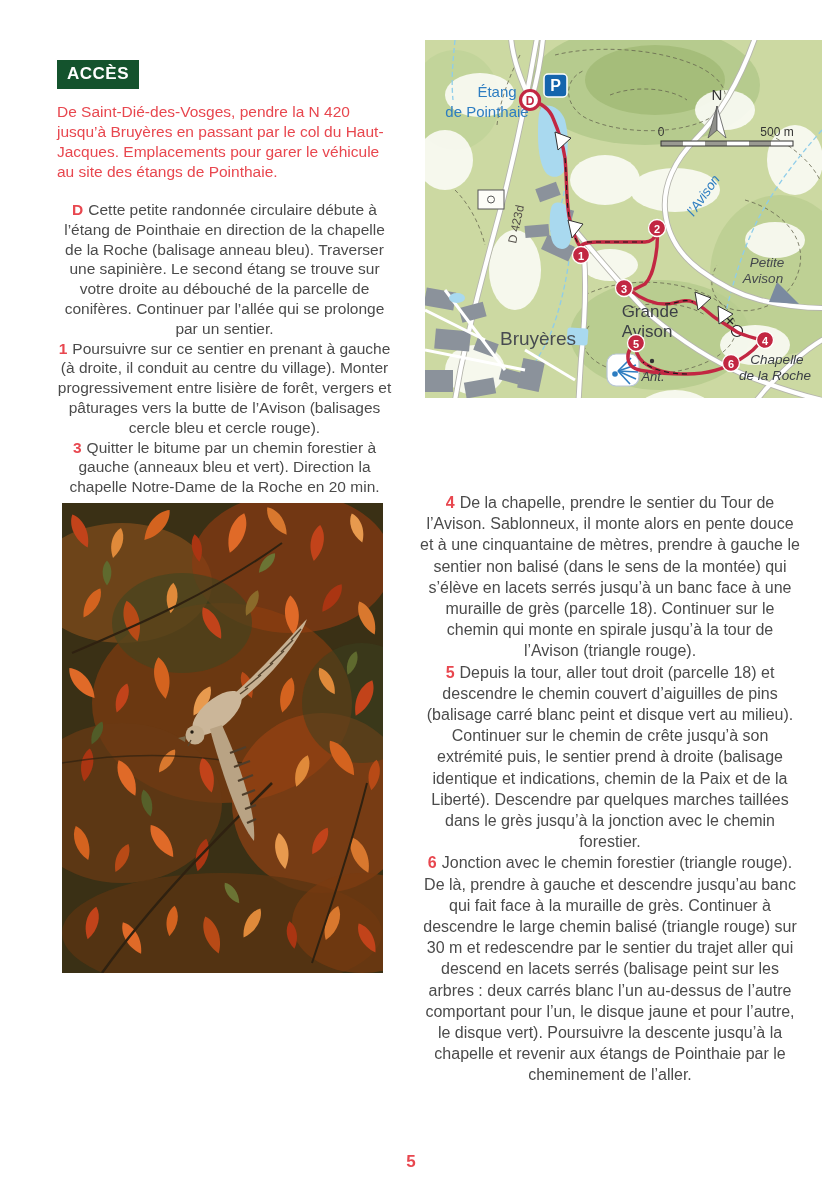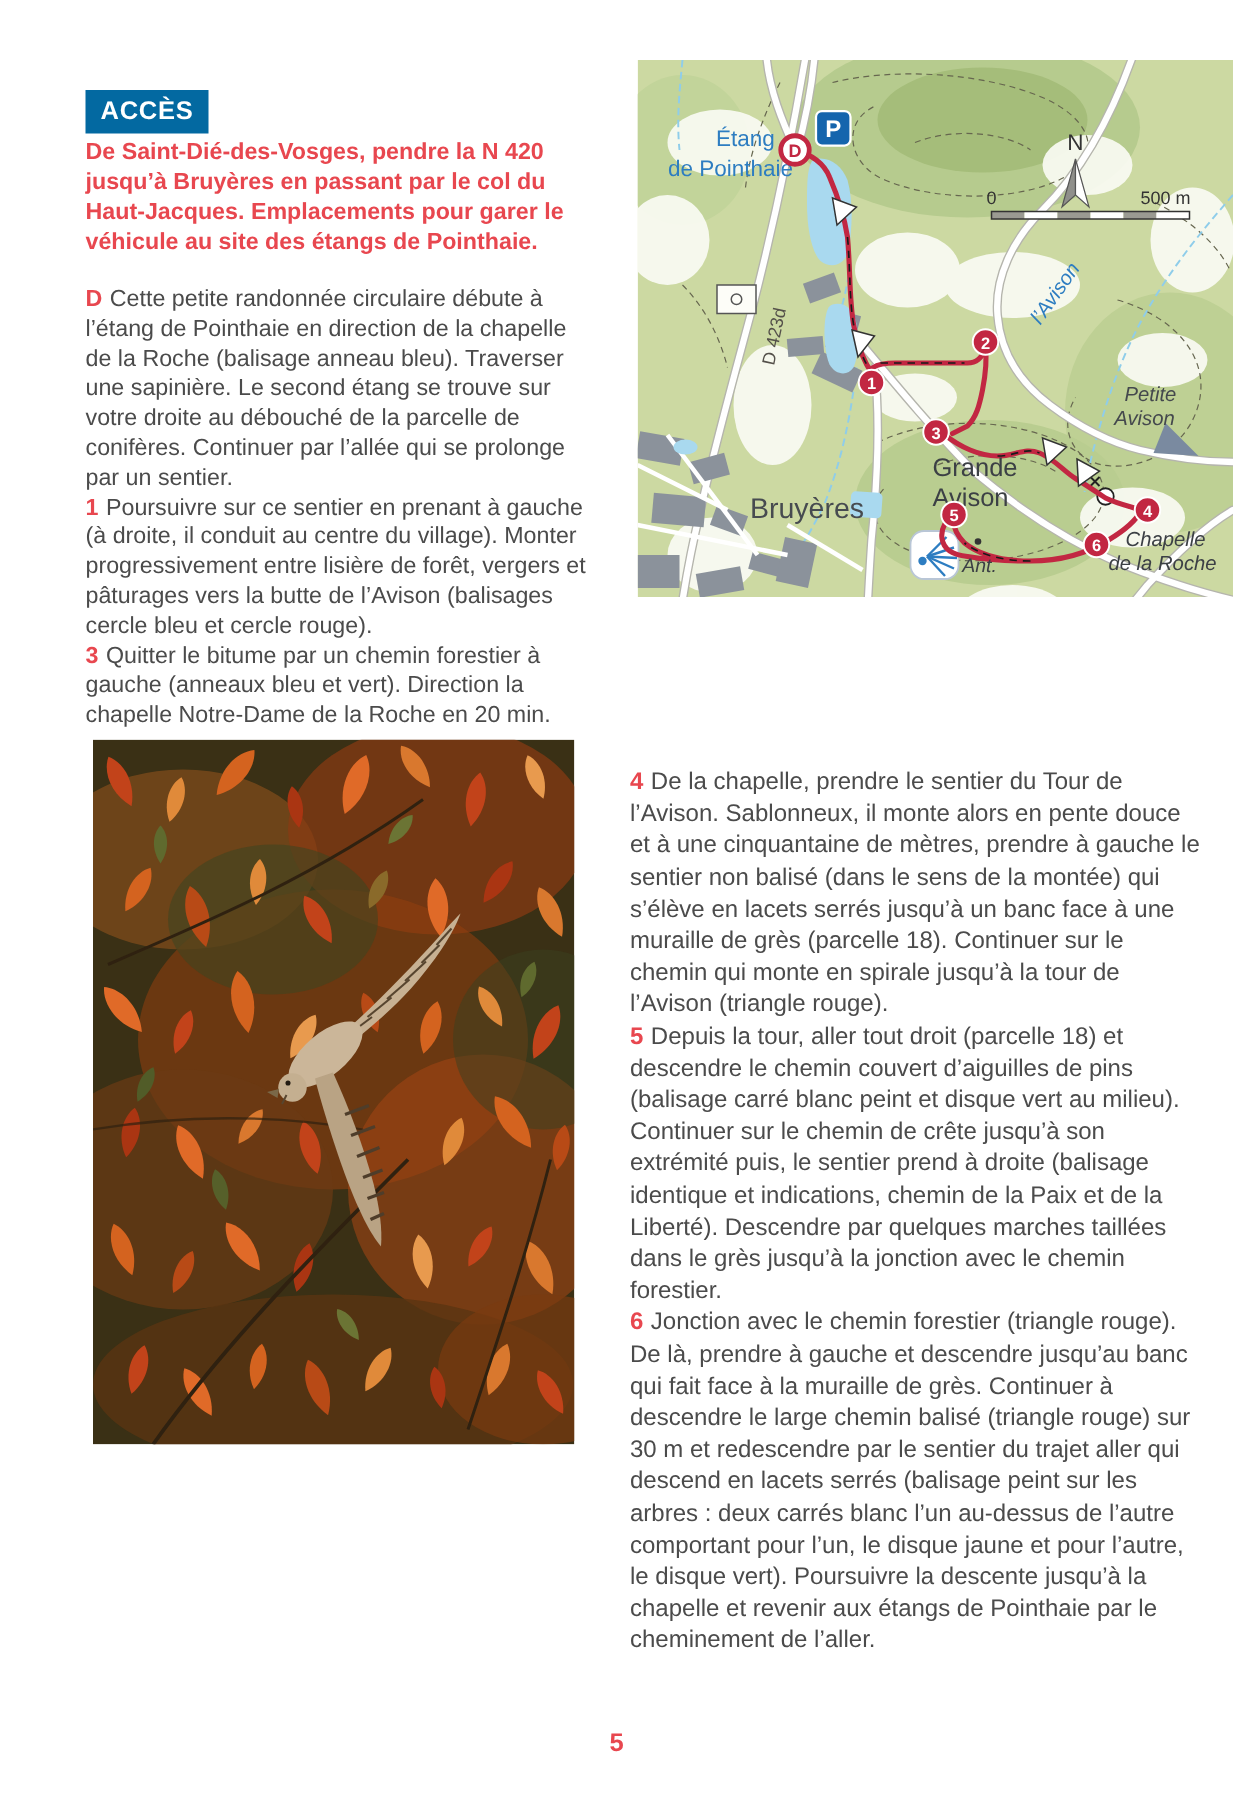--- a/index.html
+++ b/index.html
@@ -1,29 +1,29 @@
 <!DOCTYPE html>
 <html><head>
 <meta charset="utf-8">
 <style>
   html,body{margin:0;padding:0;background:#ffffff;}
   .page{position:relative;width:822px;height:1200px;background:#fff;overflow:hidden;
         font-family:"Liberation Sans",sans-serif;}
   
   .left-col{position:absolute;left:57px;top:60px;width:335px;}
-  .access-badge{display:inline-block;background:#0369a1;color:#fff;font-weight:bold;
-        font-size:17px;letter-spacing:.5px;padding:4px 10px 5px 10px;margin-bottom:3px;}
-  .intro{margin:0 0 18px 0;color:#e8474f;font-weight:bold;font-size:15.5px;line-height:20px;}
-  .step{margin:0;color:#4b4b4b;font-size:15.5px;line-height:19.8px;}
+  .access-badge{display:inline-block;background:#14532d;color:#fff;font-weight:bold;
+        font-size:17px;letter-spacing:.5px;padding:4px 10px 5px 10px;margin-bottom:13px;}
+  .intro{margin:0 0 18px 0;color:#e8474f;font-weight:normal;font-size:15.5px;line-height:20px;}
+  .step{margin:0;color:#4b4b4b;font-size:15.5px;line-height:19.8px;text-align:center;}
   .step .marker{color:#e8474f;font-weight:bold;margin-right:5px;}
   .caption{margin:30px 0 0 0;color:#5a5a5a;font-size:14px;line-height:18px;}
   .photo{margin-top:6px;margin-left:5px;width:321px;height:470px;overflow:hidden;}
   
   .map-wrap{position:absolute;left:425px;top:40px;width:397px;height:358px;overflow:hidden;}
-  .right-col{position:absolute;left:420px;top:511px;width:380px;}
+  .right-col{position:absolute;left:420px;top:492px;width:380px;}
   .right-col .step{font-size:16px;line-height:21.2px;}
   
   .page-number{position:absolute;left:0;right:0;top:1152px;text-align:center;
         color:#e8474f;font-weight:bold;font-size:17px;}
   svg text{font-family:"Liberation Sans",sans-serif;}
 </style>
 </head>
 <body>
 
 <div class="page">

